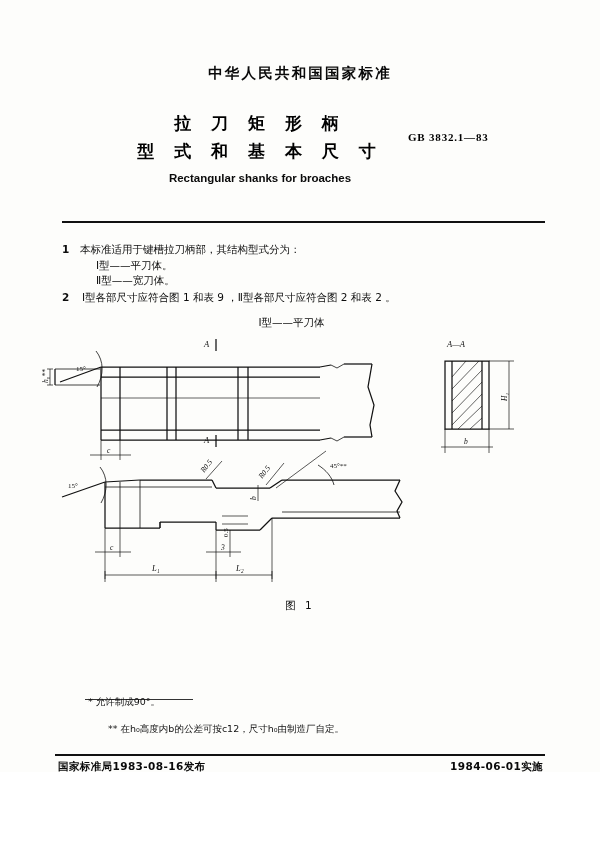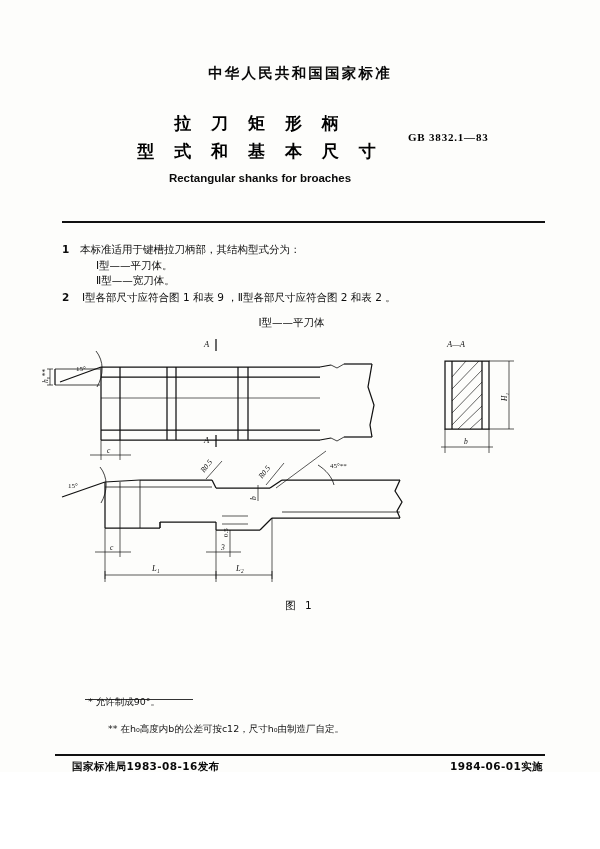--- a/index.html
+++ b/index.html
@@ -165,21 +165,21 @@
   .rule-bottom {
     position: absolute;
     left: 55px;
     right: 55px;
     top: 754px;
     height: 0;
     border-top: 2.2px solid #111;
   }
   .footer-left {
     position: absolute;
-    left: 72px;
+    left: 58px;
     top: 760px;
     font-family: "DejaVu Sans", "Liberation Sans", sans-serif;
     font-weight: bold;
     font-size: 10.5px;
     color: #0a0a0a;
     letter-spacing: 0.4px;
   }
   .footer-right {
     position: absolute;
     right: 57px;

